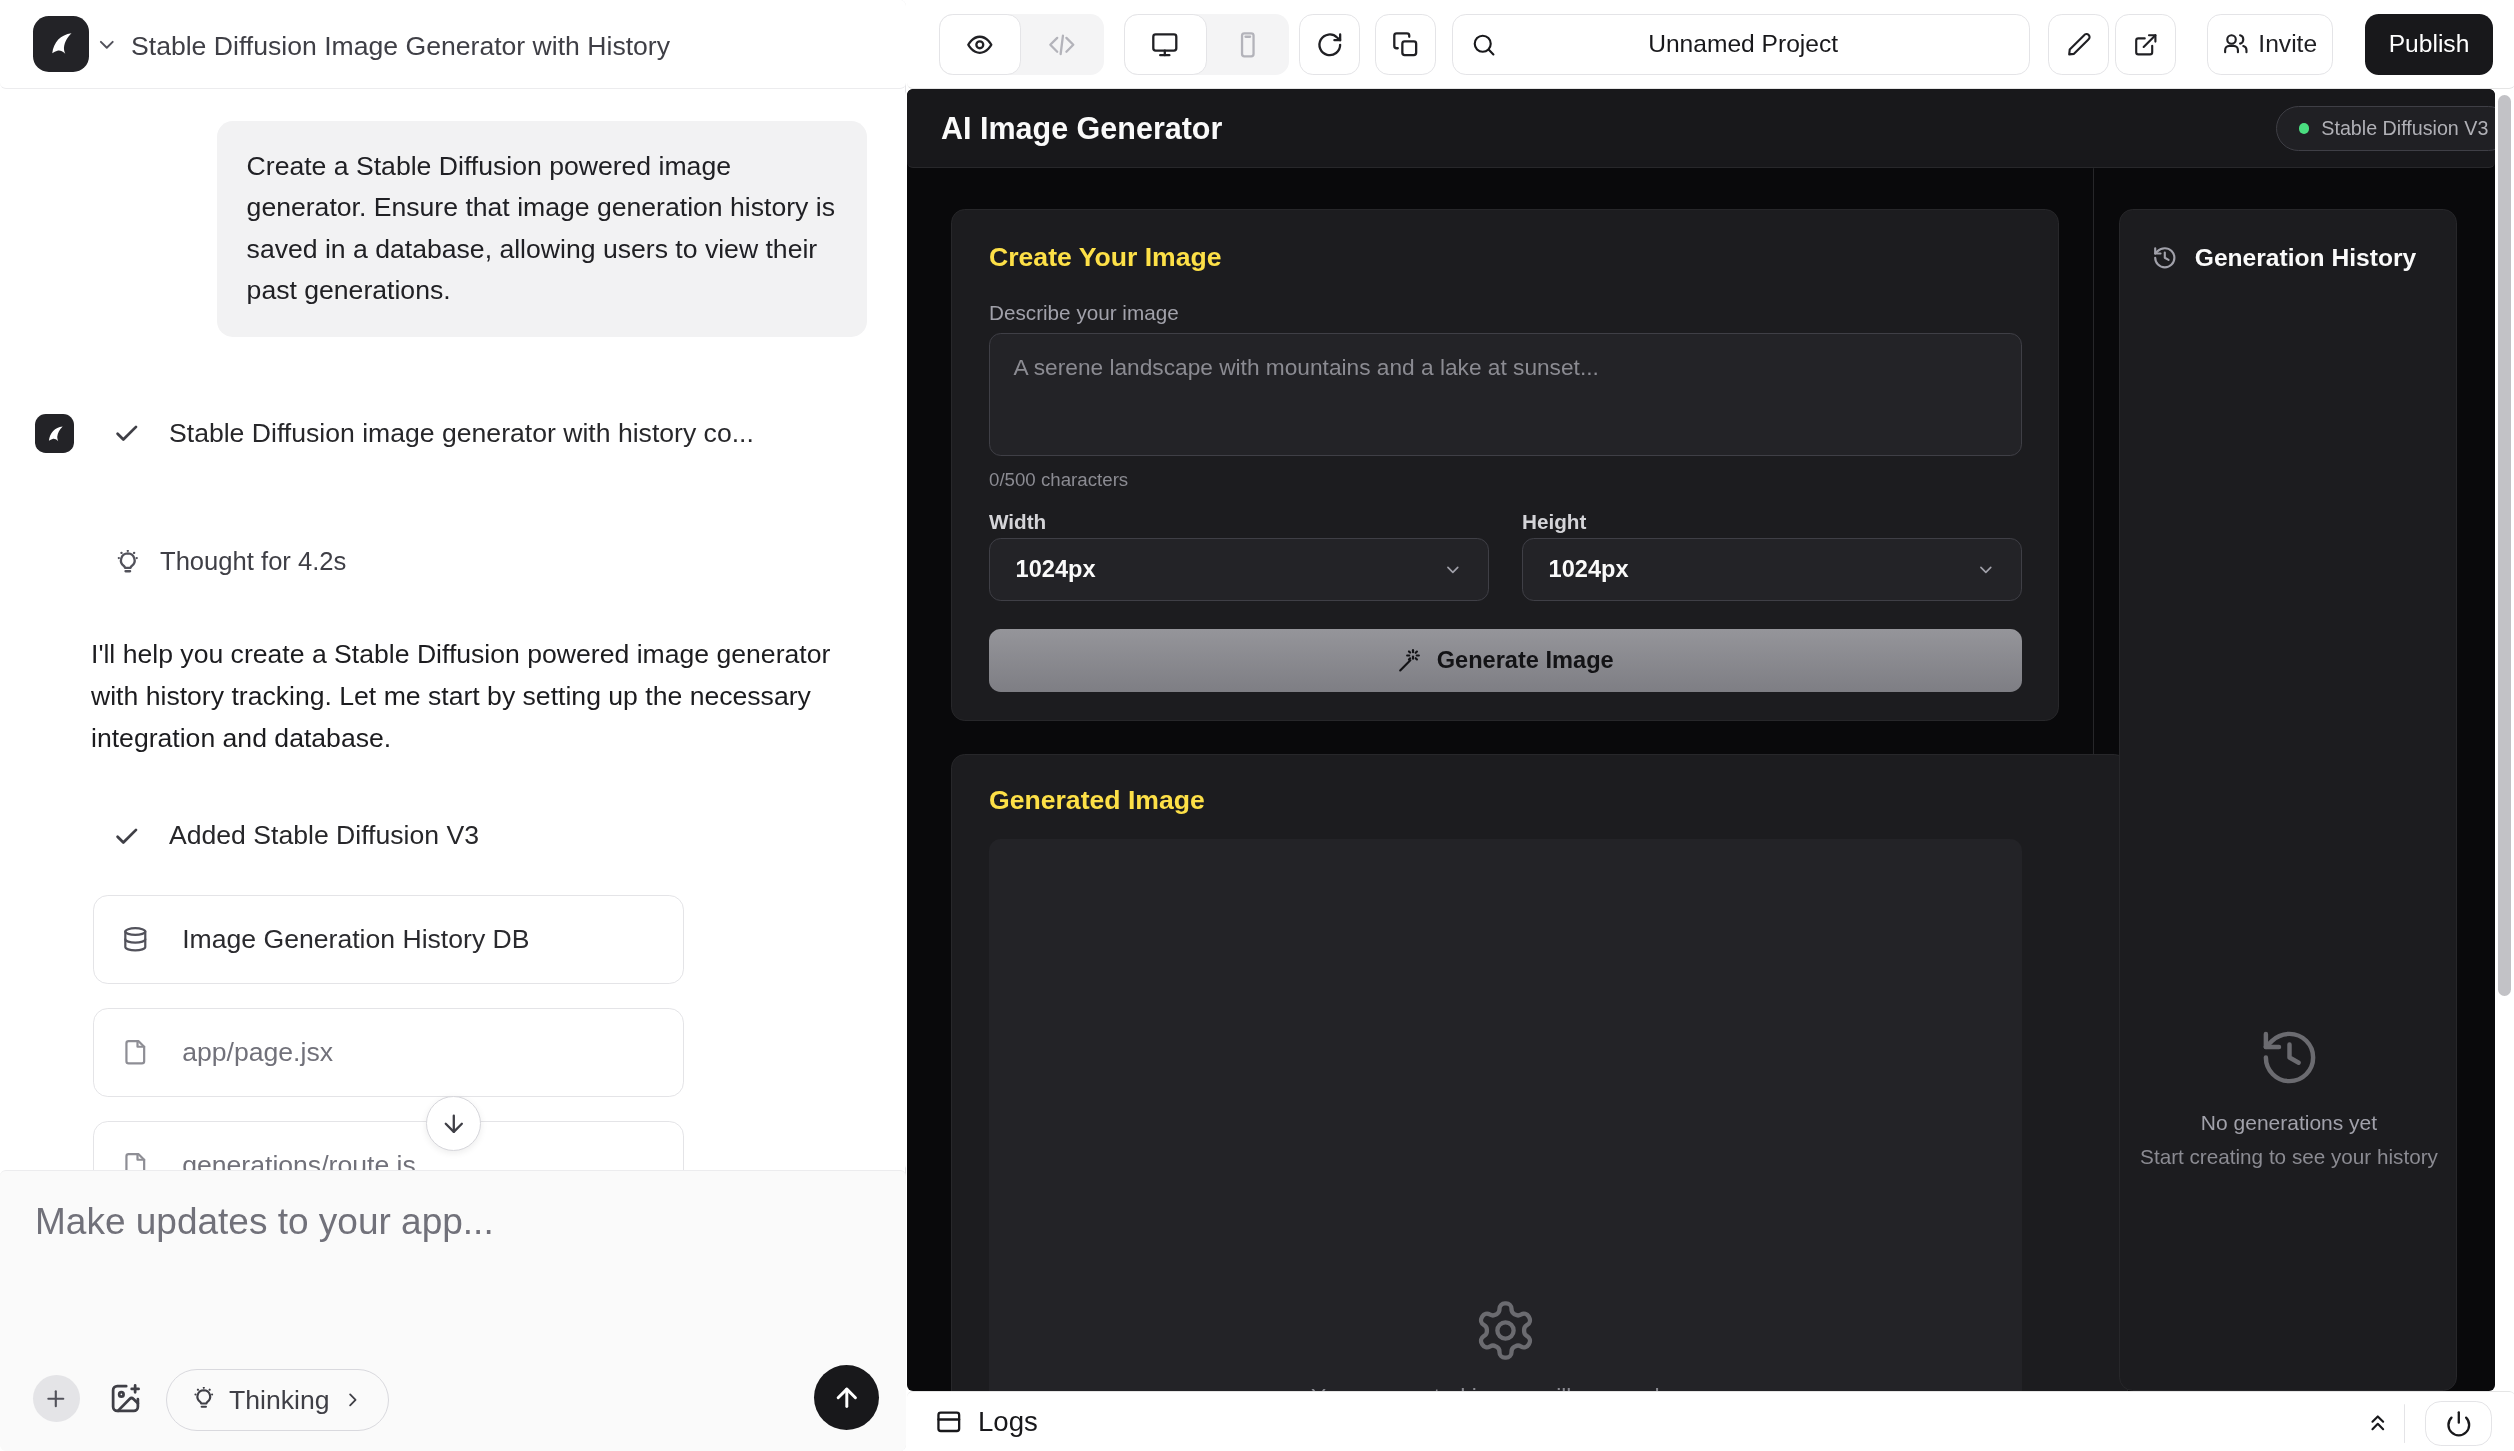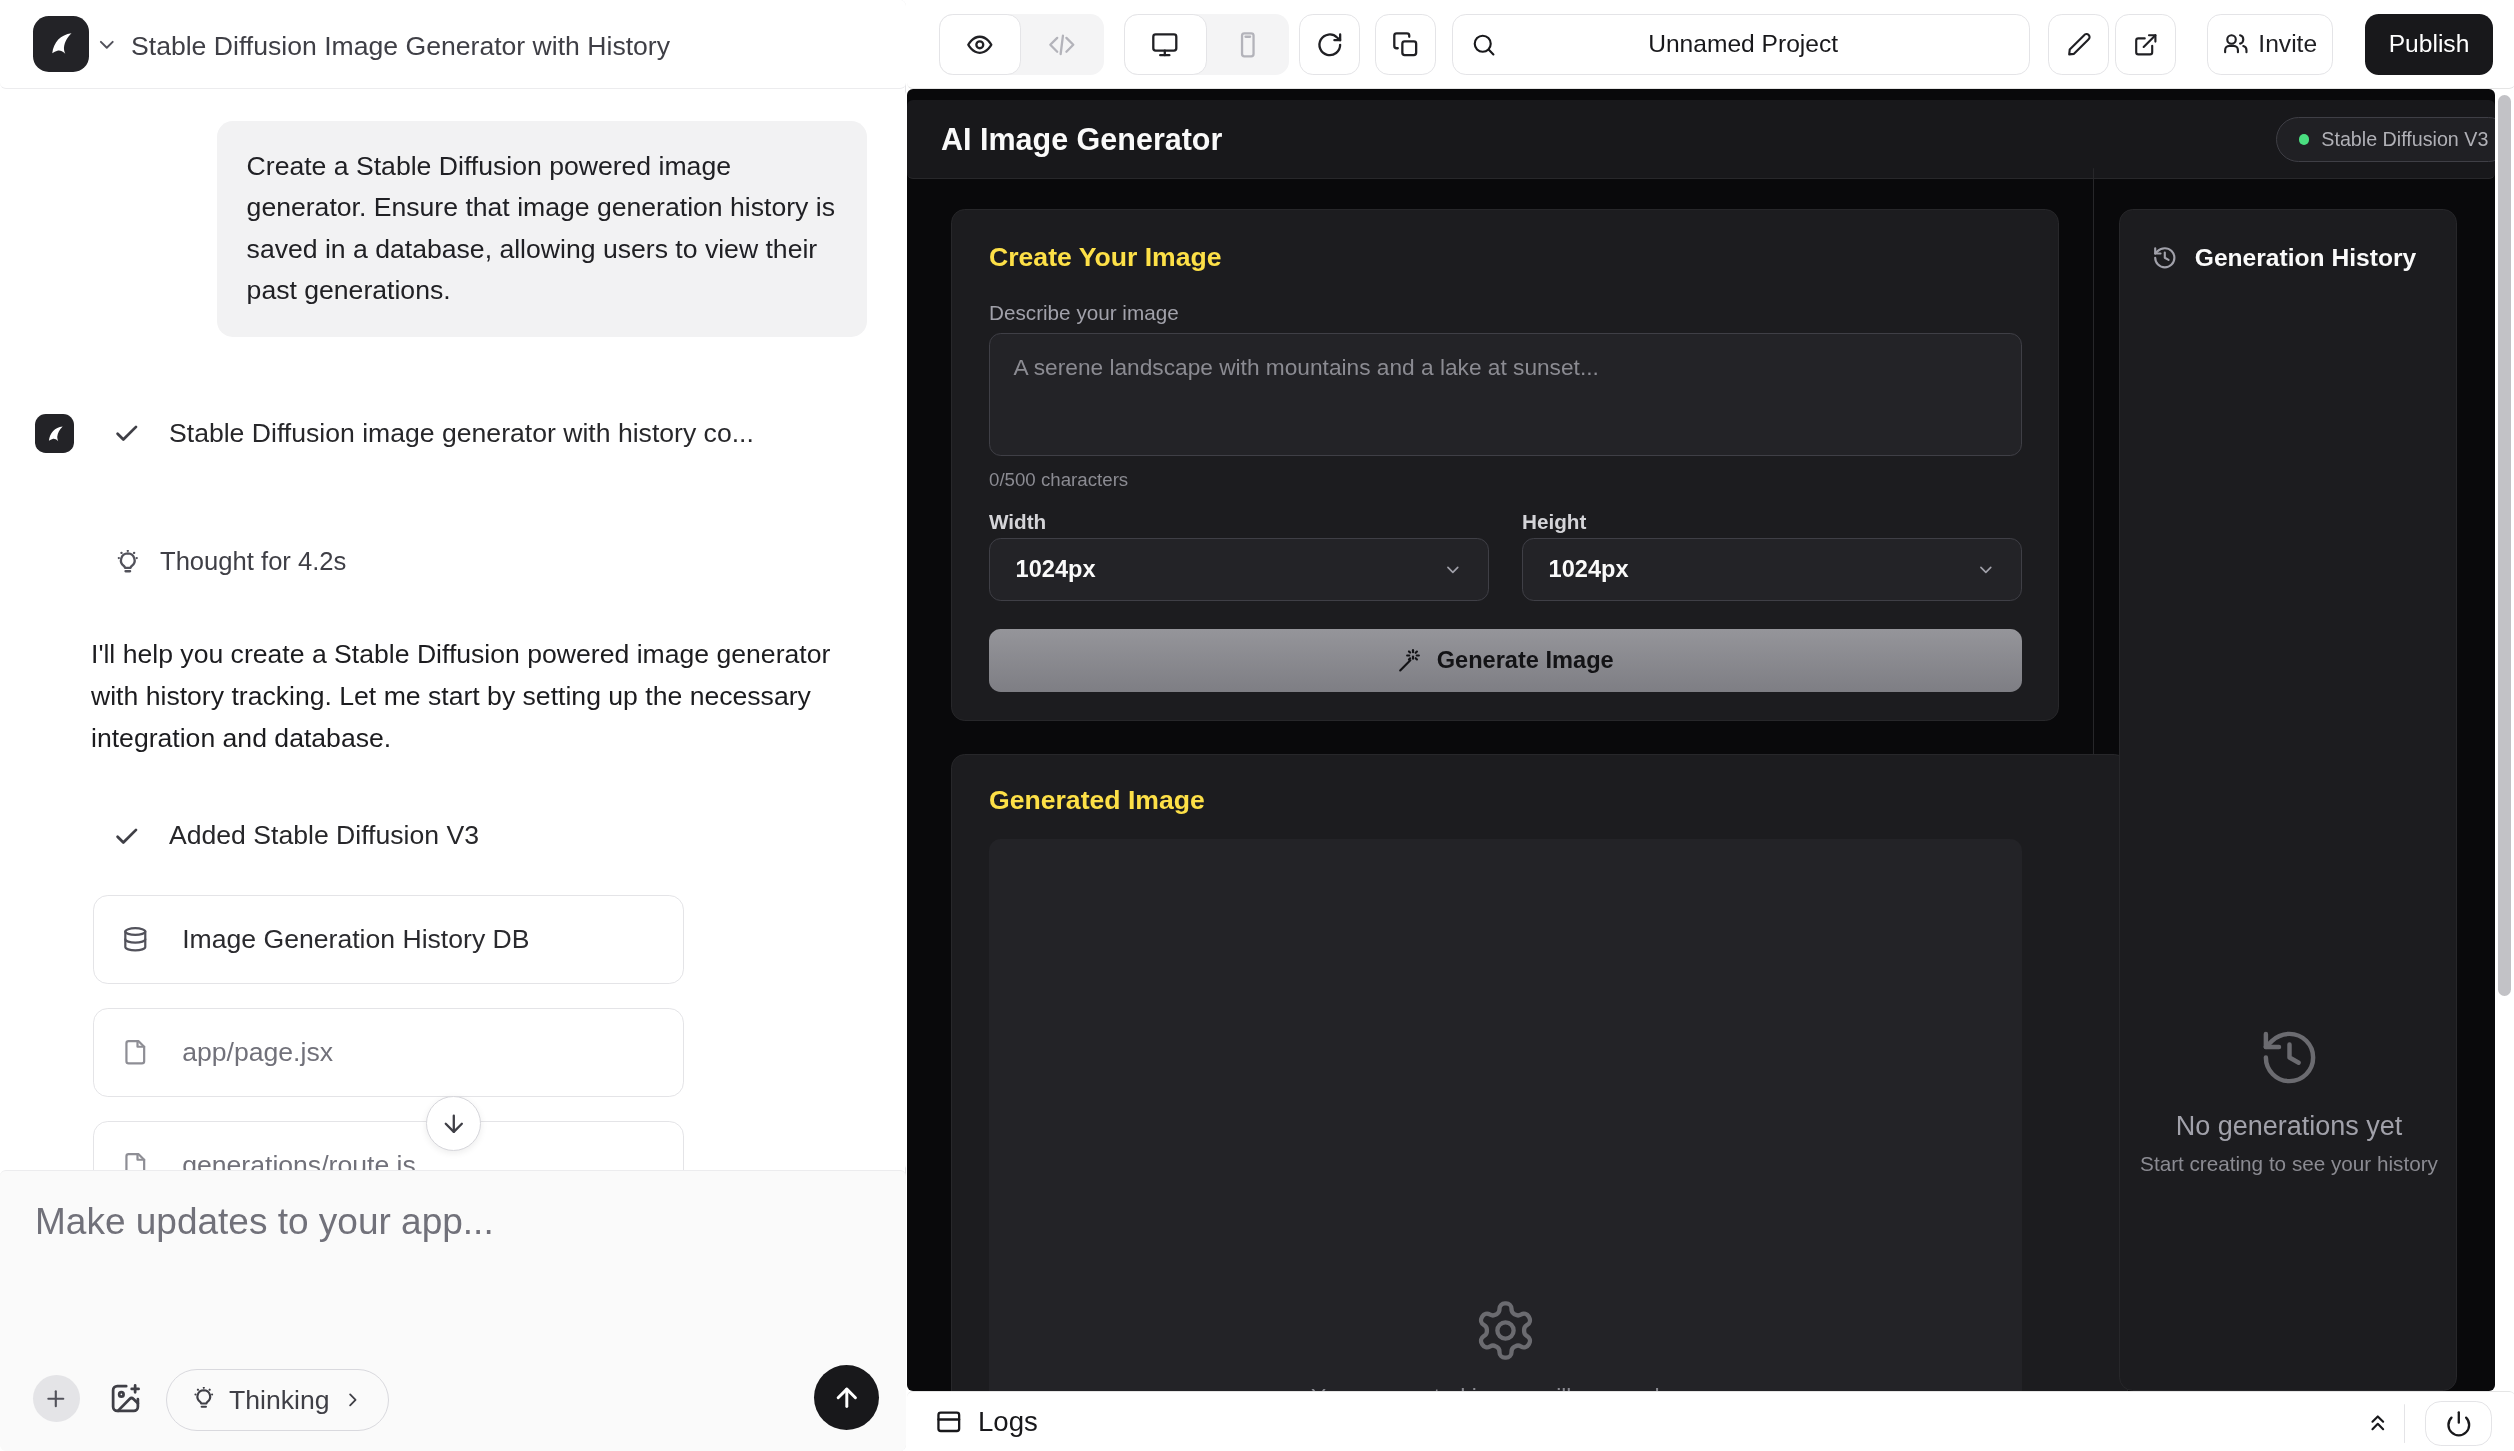--- a/index.html
+++ b/index.html
@@ -39,21 +39,21 @@
   .tb-btn { position:absolute; top:13.8px; height:61px; background:#fff; border:1px solid #e4e4e7; border-radius:13.8px; display:flex; align-items:center; justify-content:center; color:#202024; }
   .seg { position:absolute; top:13.8px; height:61px; background:#f4f4f5; border-radius:13.8px; display:flex; }
   .seg .half { width:83px; height:61px; display:flex; align-items:center; justify-content:center; border-radius:13.8px; color:#b3b3ba; }
   .seg .half.active { background:#fff; border:1px solid #e4e4e7; color:#202024; }
   #project-field { position:absolute; left:545px; top:13.8px; width:578px; height:61px; border:1px solid #e4e4e7; border-radius:13.8px; background:#fff; display:flex; align-items:center; }
   #project-field input { border:none; outline:none; background:transparent; width:100%; text-align:center; font-family:inherit; font-size:24.6px; color:#18181b; margin-right:39px; }
   #invite-btn { left:1300px; width:126px; gap:9.9px; font-size:24.6px; }
   #publish-btn { left:1458px; width:128px; background:#18181b; border:none; color:#fff; font-size:24.6px; font-weight:500; }
 
   #app-area { left:0; top:89px; width:1588px; height:1302px; background:#09090b; overflow:hidden; }
-  #app-header { left:0; top:0; width:1588px; height:79px; background:#18181b; border-bottom:1px solid #27272a;margin-top:11px; }
+  #app-header { left:0; top:0; width:1588px; height:79px; background:#18181b; border-bottom:1px solid #27272a; }
   #app-title { left:34px; top:21.7px; font-size:30.5px; font-weight:700; color:#fafafa; }
   #model-badge { left:1369px; top:16.7px; height:45px; padding:0 21.7px; border:1px solid #3f3f46; border-radius:22.7px; background:#202024; display:flex; align-items:center; gap:11.8px; }
   #model-badge .dot { width:10.8px; height:10.8px; border-radius:50%; background:#4ade80; }
   #model-badge .lbl { font-size:19.7px; color:#b0b0b6; white-space:nowrap; }
 
   .dark-card { position:absolute; background:#1c1c1f; border:1px solid #27272a; border-radius:13.8px; }
   #create-card { left:44px; top:120px; width:1108px; height:512px; }
   .card-title { position:absolute; left:37px; font-size:26.6px; font-weight:700; color:#fde047; }
   #describe-label { left:37px; top:91px; font-size:20.7px; font-weight:500; color:#a1a1aa; }
   #prompt-box { left:37px; top:123px; width:1033px; height:123px; background:#232327; border:1px solid #3f3f46; border-radius:11.8px; }
@@ -67,21 +67,21 @@
 
   #generated-card { left:44px; top:665px; width:1177px; height:670px; }
   #generated-box { left:37px; top:84px; width:1033px; height:566px; background:#232327; border-radius:11.8px; overflow:hidden; }
   #gear-wrap { left:484px; top:459px; width:65px; height:65px; color:#6b6b70; }
   #generated-empty { left:0; top:544px; width:1033px; text-align:center; font-size:22.7px; color:#8b8b92; }
 
   #history-card { left:1212px; top:120px; width:338px; height:1182px; }
   #history-header { left:31.5px; top:34px; display:flex; align-items:center; gap:17.7px; color:#a1a1aa; }
   #history-header .lbl { font-size:24.6px; font-weight:700; color:#fafafa; white-space:nowrap; }
   #history-empty { left:0; top:816px; width:338px; text-align:center; color:#6b6b70; }
-  #history-empty .t1 { margin-top:21.7px; font-size:27px; color:#a1a1aa; }
+  #history-empty .t1 { margin-top:21.7px; font-size:21px; color:#a1a1aa; }
   #history-empty .t2 { margin-top:9.9px; font-size:20.7px; color:#8b8b92; }
   #col-divider { left:1186px; top:79px; width:1px; height:1223px; background:#27272a; }
 
   #scrollbar-strip { left:1588px; top:89px; width:19.7px; height:1302px; background:#fff; }
   #scrollbar-thumb { left:3px; top:5.9px; width:12.8px; height:901px; border-radius:6.9px; background:#c2c2c6; }
 
   #logs-bar { left:0; top:1391px; width:1608px; height:60px; background:#fff; border-top:1px solid #e5e5e5; z-index:6; }
   #logs-left { left:27.6px; top:13.8px; display:flex; align-items:center; gap:15.8px; color:#18181b; }
   #logs-left .lbl { font-size:27.6px; font-weight:500; }
   #logs-collapse { left:1456px; top:15.8px; width:29.6px; height:29.6px; color:#18181b; display:flex; align-items:center; justify-content:center; }

